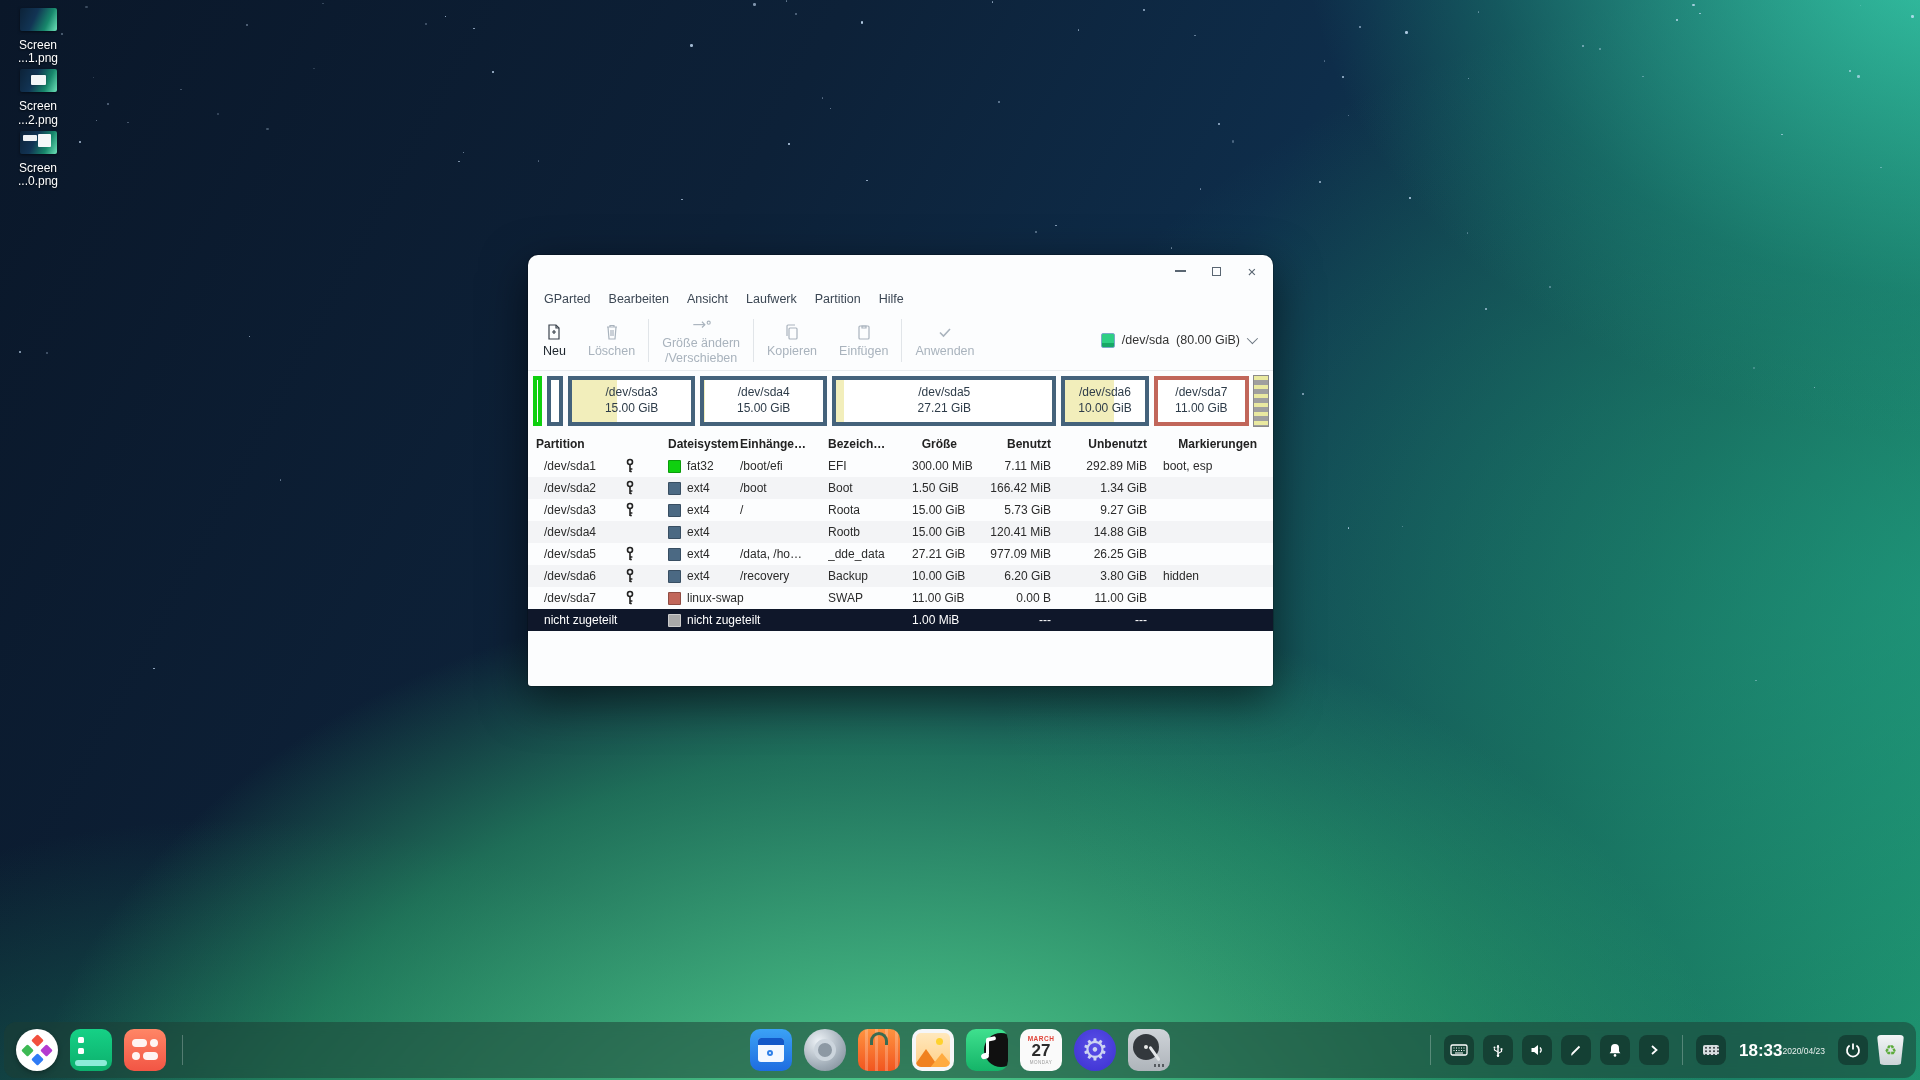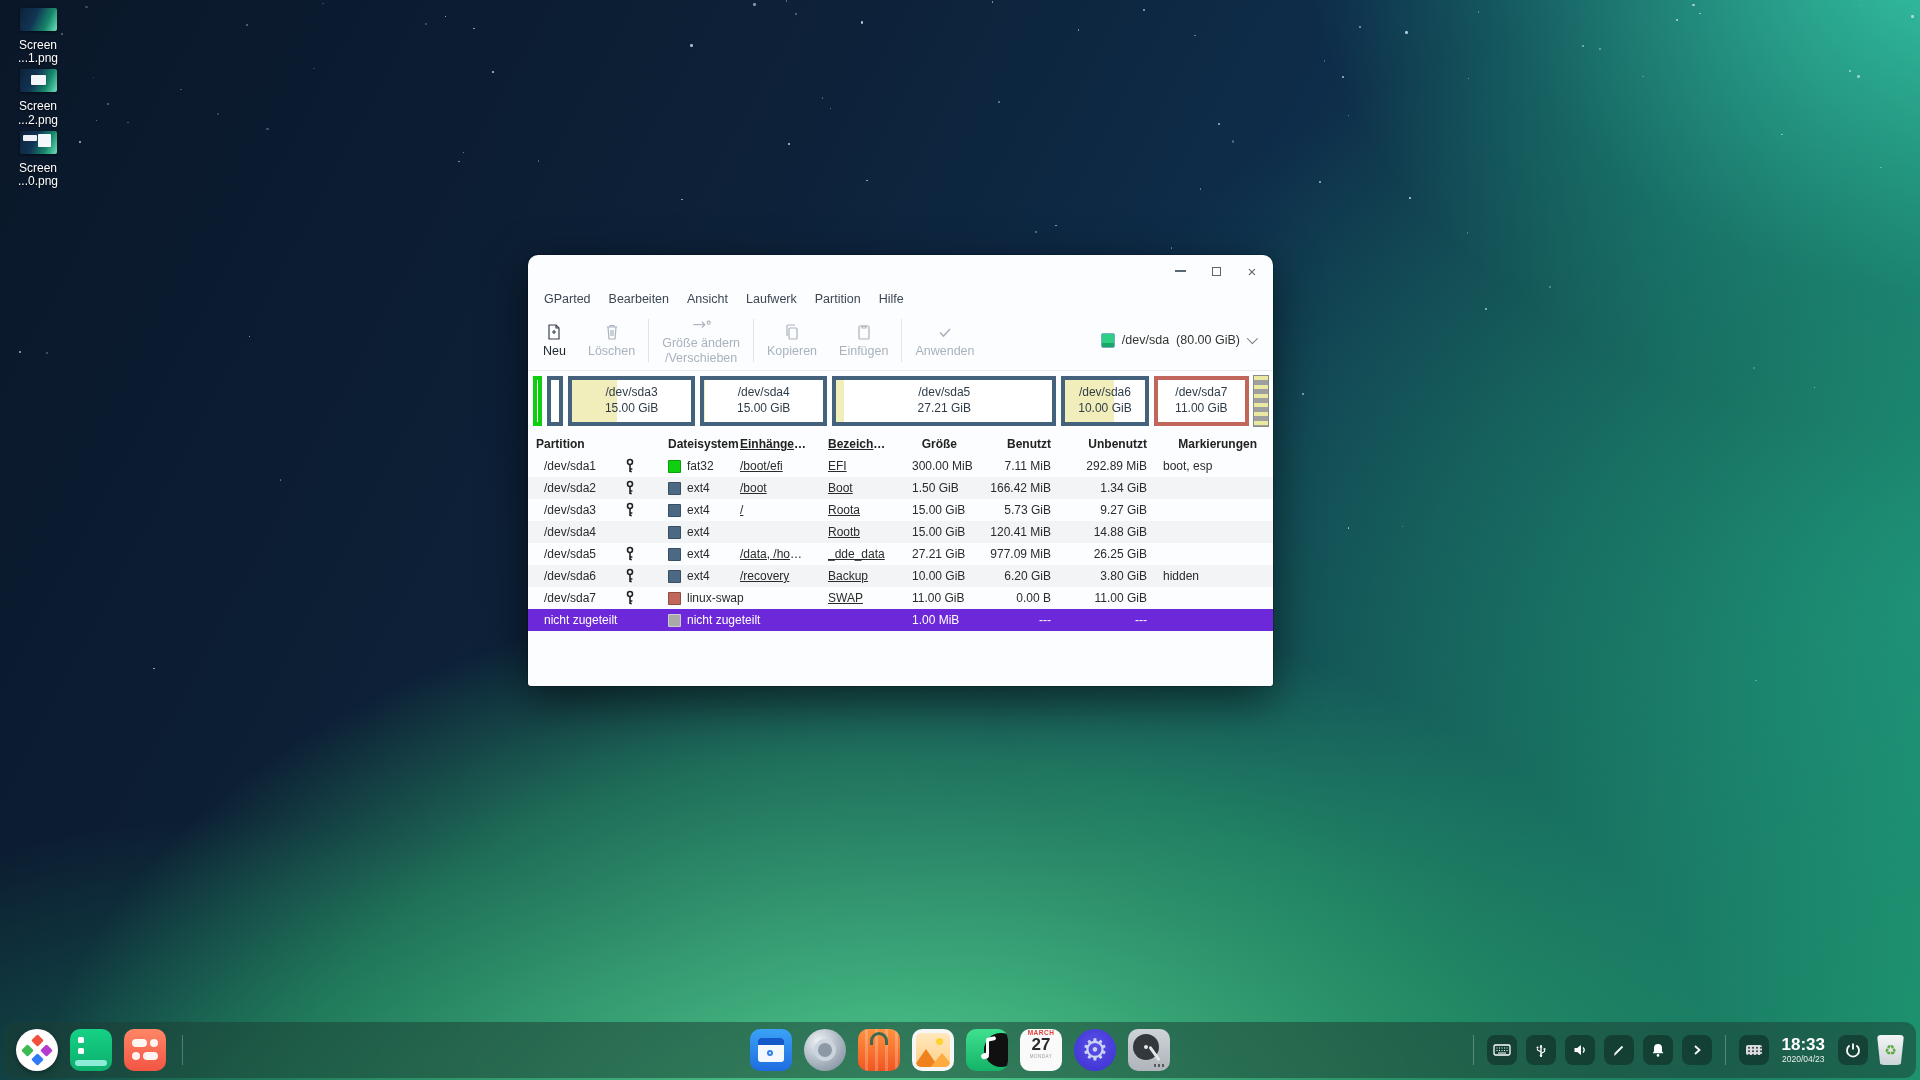--- a/index.html
+++ b/index.html
@@ -62,27 +62,27 @@
   .seg .seglbl { position:relative; height:100%; display:flex; flex-direction:column; align-items:center; justify-content:center; line-height:1.3; color:#2e3c49; font-size:12px; white-space:nowrap; }
   .seg-green { border-color:#0fd00f; }
   .seg-red { border-color:#c1665a; }
   .seg-unalloc { border:none; background:repeating-linear-gradient(180deg,#e9e9a0 0 4px,#9f9f9f 4px 9px); width:14px; outline:1px solid #8a8a8a; }
 
   
   .thead, .trow { display:grid; grid-template-columns:92px 20px 100px 88px 84px 58px 94px 96px 1fr; align-items:center; }
   .thead { height:22px; flex:none; font-weight:bold; color:#222; }
   .trow { height:22px; flex:none; color:#2b2b2b; }
   .trow.alt { background:#f3f4f6; }
-  .trow.selected { background:#6d28d9; color:#fff; }
+  .trow.selected { background:#0f172a; color:#fff; }
   .c-part { padding-left:16px; white-space:nowrap; }
   .thead .c-part { padding-left:8px; }
   .c-lock { display:flex; justify-content:center; }
   .c-fs { display:flex; align-items:center; gap:6px; white-space:nowrap;padding-left:28px; }
   .fs-swatch { width:13px; height:13px; border-radius:1px; border:1px solid rgba(0,0,0,.25); flex:none; }
-  .c-mount, .c-label { white-space:nowrap; overflow:hidden; text-overflow:ellipsis; padding-right:20px;text-decoration:underline; }
+  .c-mount, .c-label { white-space:nowrap; overflow:hidden; text-overflow:ellipsis; padding-right:20px; }
   .c-size, .c-used, .c-unused { text-align:right; padding-right:13px; white-space:nowrap; }
   .c-flags { padding-left:3px; white-space:nowrap; }
   .thead .c-flags { text-align:right; padding-right:16px; }
   .tspacer { flex:1; }
   .statusbar { height:26px; flex:none; border-top:1px solid #e3e6e9; display:flex; align-items:center; padding-left:8px; color:#3a3a3a; }
 
   
   .dock { position:absolute; left:4px; right:4px; bottom:2px; height:56px; border-radius:12px;
     background:rgba(28,62,52,.52); backdrop-filter:blur(6px); display:flex; align-items:center; padding:0 12px; }
   .dock-left { display:flex; align-items:center; gap:12px; }
@@ -127,41 +127,41 @@
   .dk-photos .sun { position:absolute; right:7px; top:5px; width:7px; height:7px; border-radius:50%; background:#ffd22e; }
   .dk-photos .m1 { position:absolute; left:-4px; bottom:-2px; width:0; height:0; border-left:14px solid transparent; border-right:14px solid transparent; border-bottom:20px solid #f0811f; }
   .dk-photos .m2 { position:absolute; right:-5px; bottom:-2px; width:0; height:0; border-left:13px solid transparent; border-right:13px solid transparent; border-bottom:16px solid #ffab40; }
 
   .dk-music { background:linear-gradient(180deg,#3fe08e,#14b468); overflow:hidden; }
   .dk-music .vinyl { position:absolute; right:-10px; top:4px; width:34px; height:34px; border-radius:50%; background:#101010; }
   .dk-music .stem { position:absolute; left:20px; top:10px; width:3px; height:16px; background:#fff; border-radius:2px; }
   .dk-music .beam { position:absolute; left:20px; top:8px; width:10px; height:4px; background:#fff; border-radius:2px; transform:rotate(-12deg); }
   .dk-music .head { position:absolute; left:15px; top:24px; width:8px; height:6px; background:#fff; border-radius:50%; transform:rotate(-20deg); }
 
-  .dk-calendar { background:#fafafa; display:flex; flex-direction:column; align-items:center; gap:0; }
+  .dk-calendar { background:#fafafa; display:flex; flex-direction:column; align-items:center; justify-content:center; gap:0; }
   .dk-calendar .mo { font-size:6.5px; font-weight:bold; color:#e04338; letter-spacing:.5px; }
   .dk-calendar .da { font-size:17px; font-weight:bold; color:#2b2b2b; line-height:1.05; }
   .dk-calendar .wd { font-size:4.5px; color:#9a9a9a; letter-spacing:.5px; }
 
   .dk-controlcenter { border-radius:50%; background:radial-gradient(circle at 50% 40%, #5a50e8, #3b2fd0); display:flex; align-items:center; justify-content:center; }
   .dk-controlcenter span { color:#ccd3f2; font-size:30px; line-height:1; }
 
   .dk-diskutil { background:linear-gradient(180deg,#cfd4d9,#aeb4ba); overflow:hidden; }
   .dk-diskutil .platter { position:absolute; left:5px; top:5px; width:26px; height:26px; border-radius:50%; background:#33383d; }
   .dk-diskutil .spindle { position:absolute; left:16px; top:16px; width:4px; height:4px; border-radius:50%; background:#e8e8e8; }
   .dk-diskutil .arm { position:absolute; left:25px; top:16px; width:3px; height:17px; background:#e4e7ea; border-radius:2px; transform:rotate(-35deg); }
   .dk-diskutil .dots { position:absolute; right:5px; bottom:4px; width:12px; height:3px;
      background:radial-gradient(circle, #565b60 1.2px, transparent 1.3px) 0 0/4px 3px; }
 
   
   .tico { width:30px; height:30px; border-radius:8px; background:rgba(14,40,34,.55); display:flex; align-items:center; justify-content:center; cursor:pointer; flex:none; }
   .tico svg { display:block; }
   .kb-mini { width:16px; height:10px; border-radius:2px; background:#d9dde0;
      background-image:radial-gradient(circle,#4a4f54 1px,transparent 1.1px); background-size:4px 3.5px; background-position:1px 1px; }
-  .clockblk { display:flex; flex-direction:column; align-items:center; color:#fff; padding:0 4px; cursor:pointer; }
+  .clockblk { display:flex; flex-direction:row; align-items:center; color:#fff; padding:0 4px; cursor:pointer; }
   .clockblk .t { font-size:17px; font-weight:bold; line-height:1; }
   .clockblk .d { font-size:8.5px; opacity:.9; margin-top:1px; }
   .trash { width:27px; height:30px; background:linear-gradient(180deg,#f2f5f6,#ccd4d8); border-radius:4px 4px 7px 7px; display:flex; align-items:center; justify-content:center; cursor:pointer; clip-path:polygon(0 0,100% 0,88% 100%,12% 100%); }
   .trash span { color:#5cab3c; font-size:14px; line-height:1; }
 </style>
 </head>
 <body>
 
 <div id="wallpaper"></div>
 <div id="stars">

